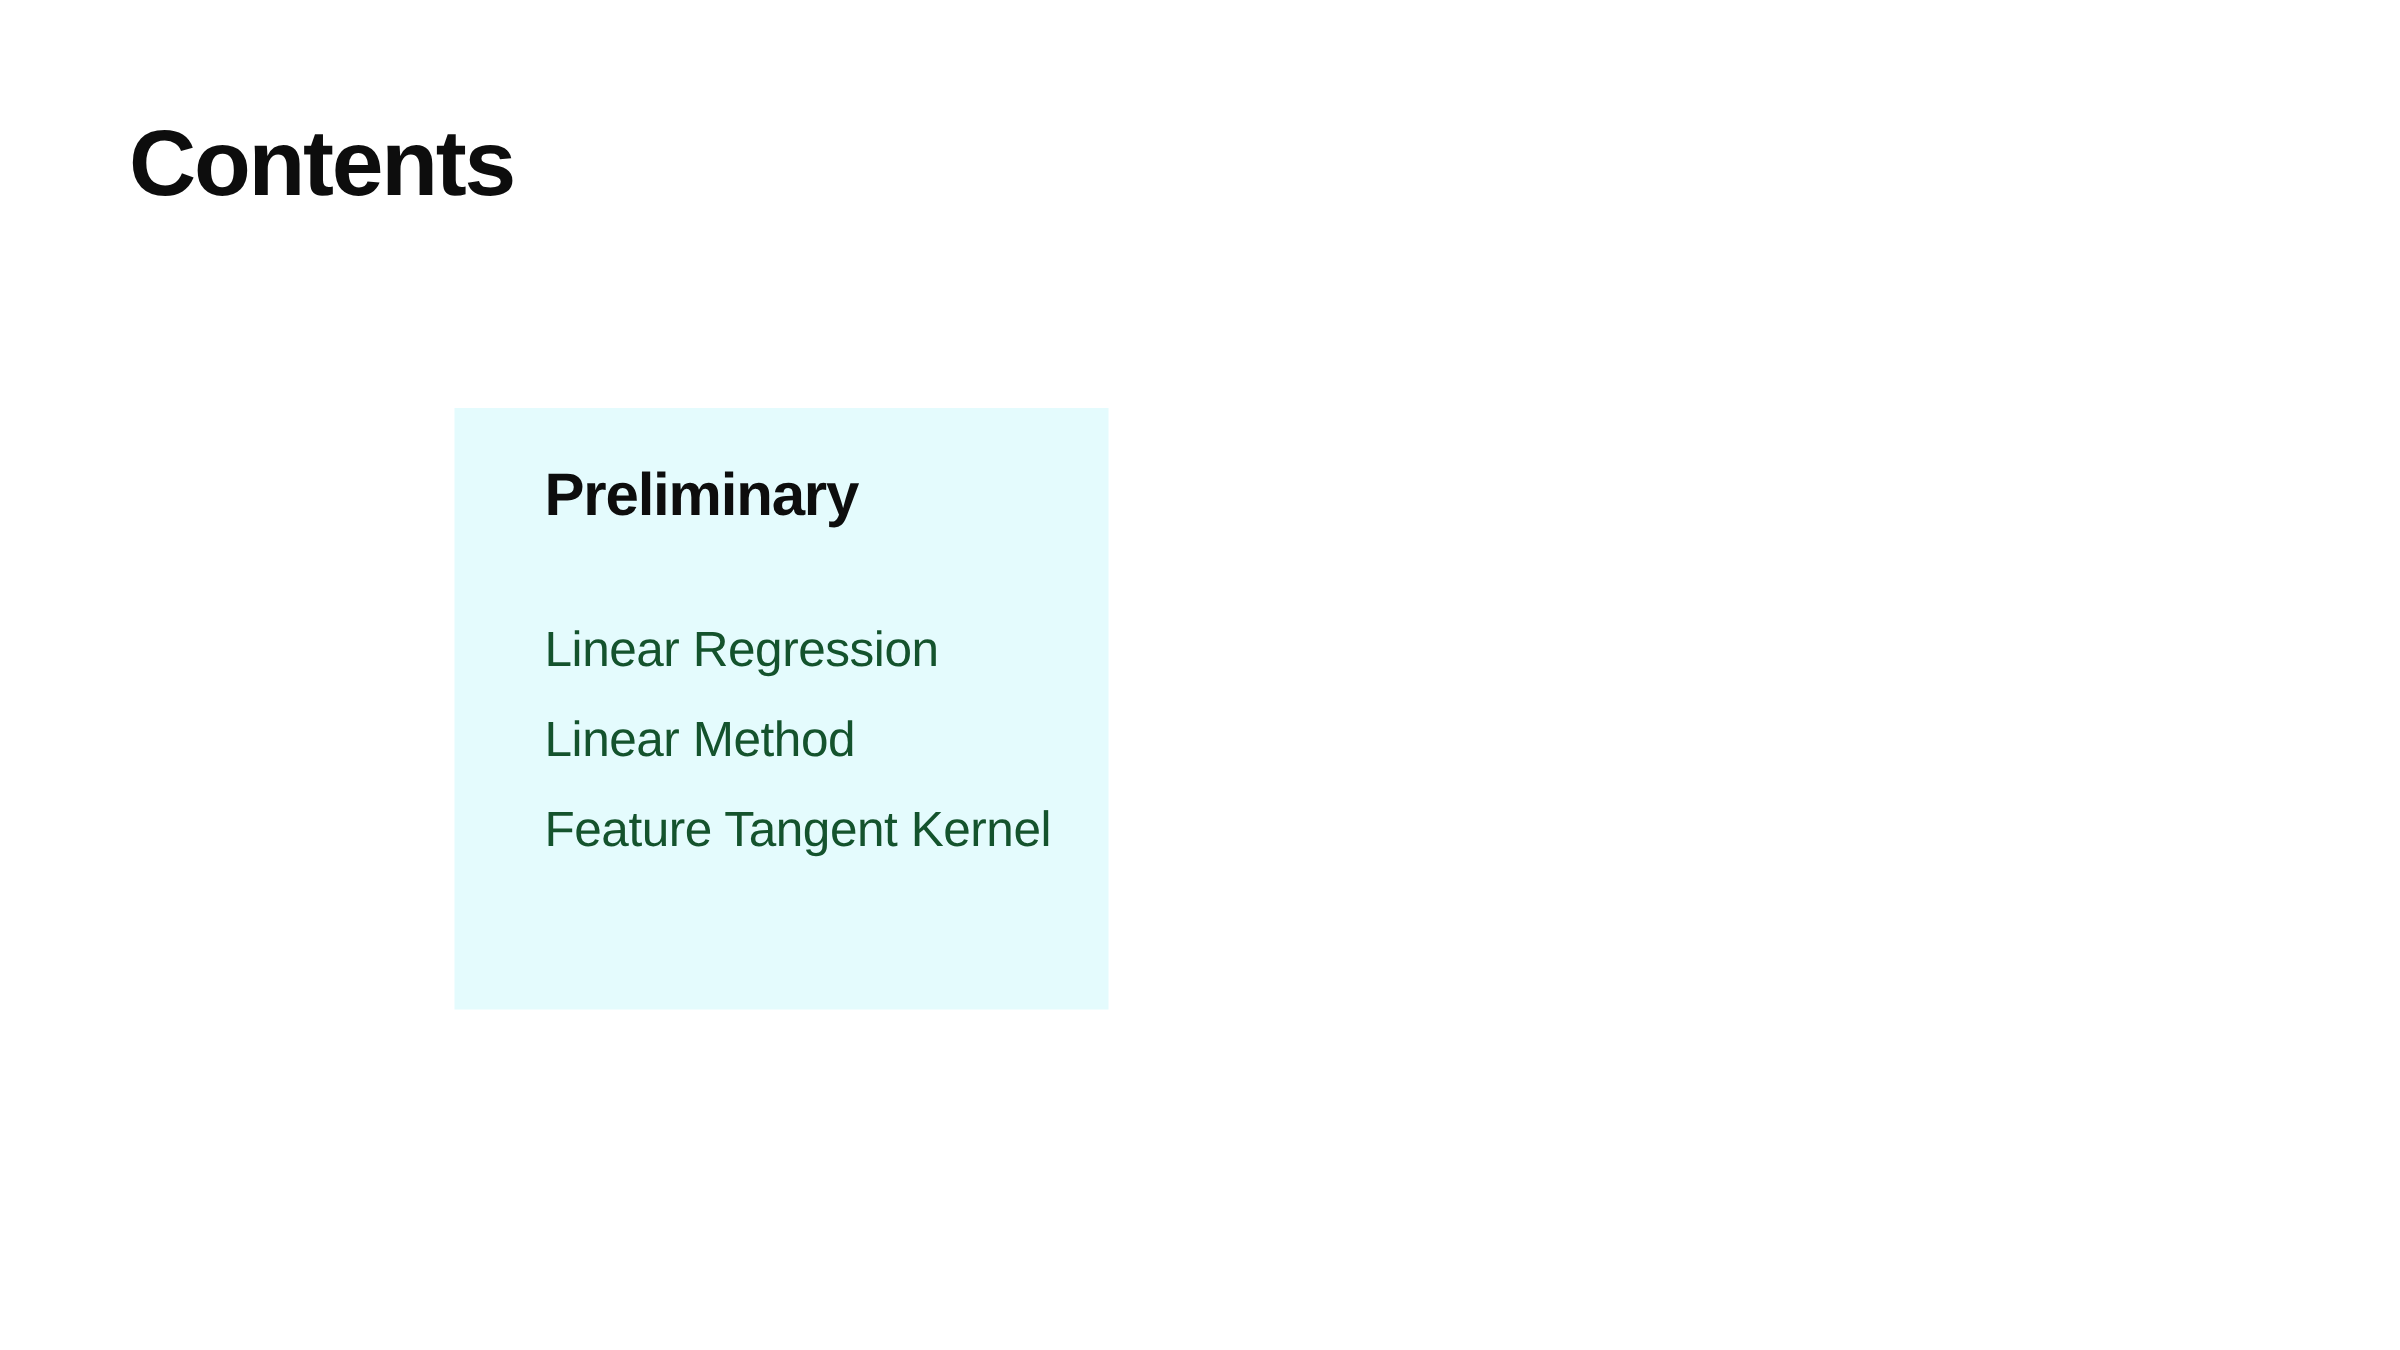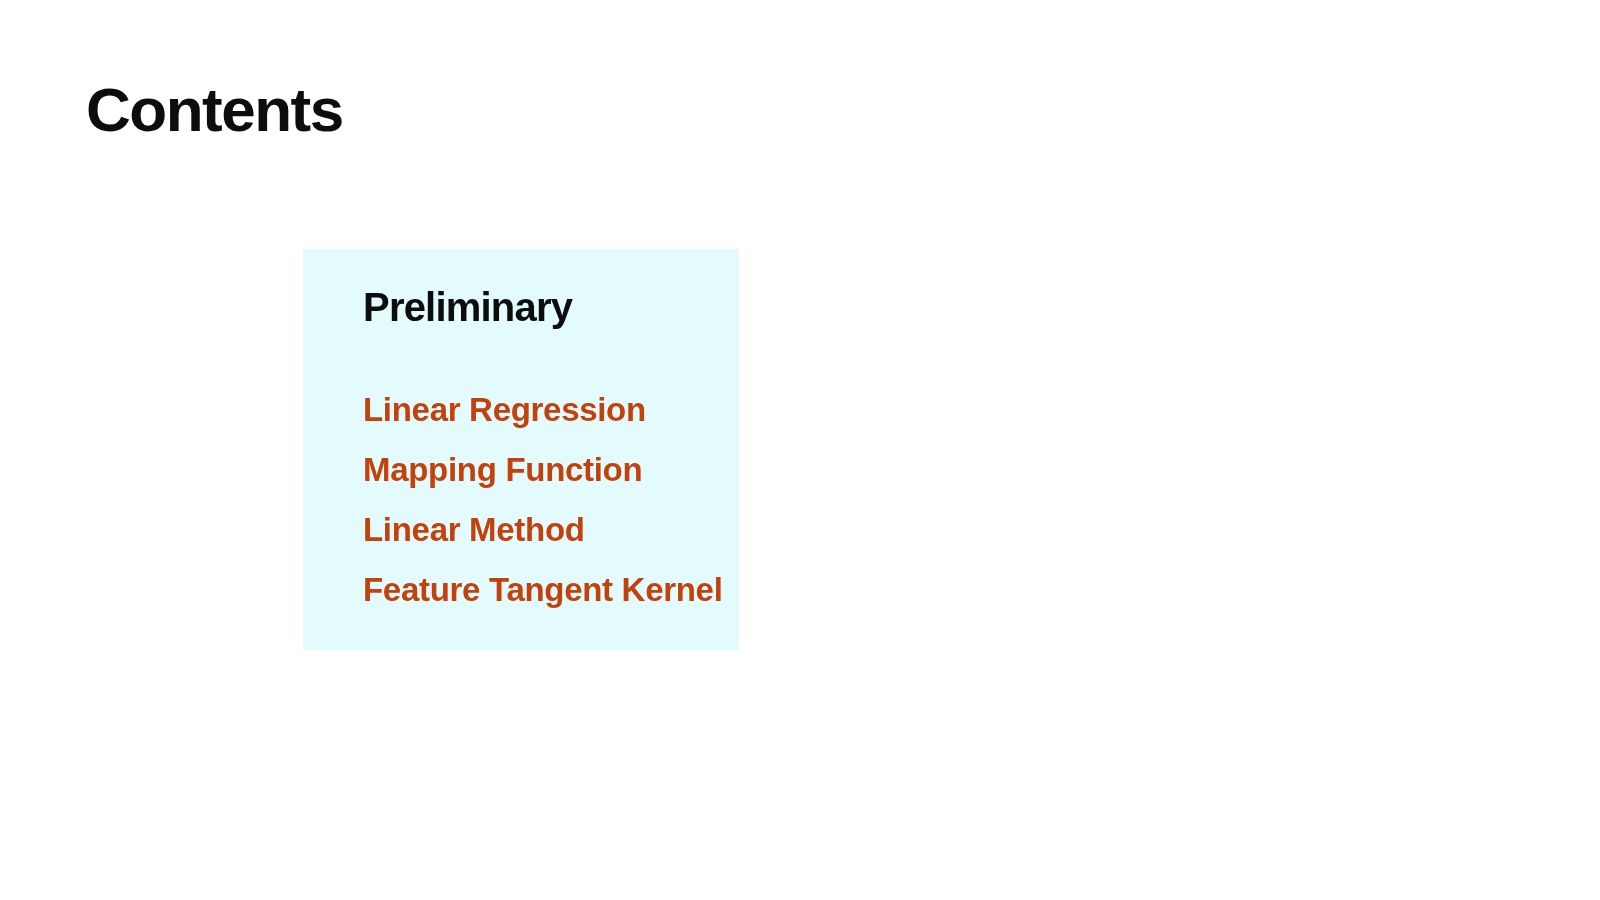--- a/index.html
+++ b/index.html
@@ -51,39 +51,38 @@
     font-weight: 700;
     letter-spacing: -0.8px;
     line-height: 48px;
     color: #0d0d0d;
   }
   .section-items {
     list-style: none;
     margin: 0;
     padding: 0;
     font-size: 33px;
-    font-weight: 700;
+    font-weight: 400;
     line-height: 60px;
-    color: #c2410c;
+    color: #14532d;
     letter-spacing: -0.3px;
   }
   .section-card.left .section-items { margin-top: 49px; }
   .section-card.right .section-items { margin-top: 65px; }
 </style>
 </head>
 <body>
 
 <div class="slide">
 
   <h1 class="slide-title">Contents</h1>
 
-  <section class="section-card left" style="background-color: rgb(228, 251, 253);">
+  <section class="section-card left" style="background-color: rgb(228, 251, 253); margin-top: 23px;">
     <h2 class="section-title">Preliminary</h2>
     <ul class="section-items">
       <li>Linear Regression</li>
-      <li>Mapping Function</li>
       <li>Linear Method</li>
       <li>Feature Tangent Kernel</li>
     </ul>
   </section>
 
 
 </div>
 
 </body></html>

